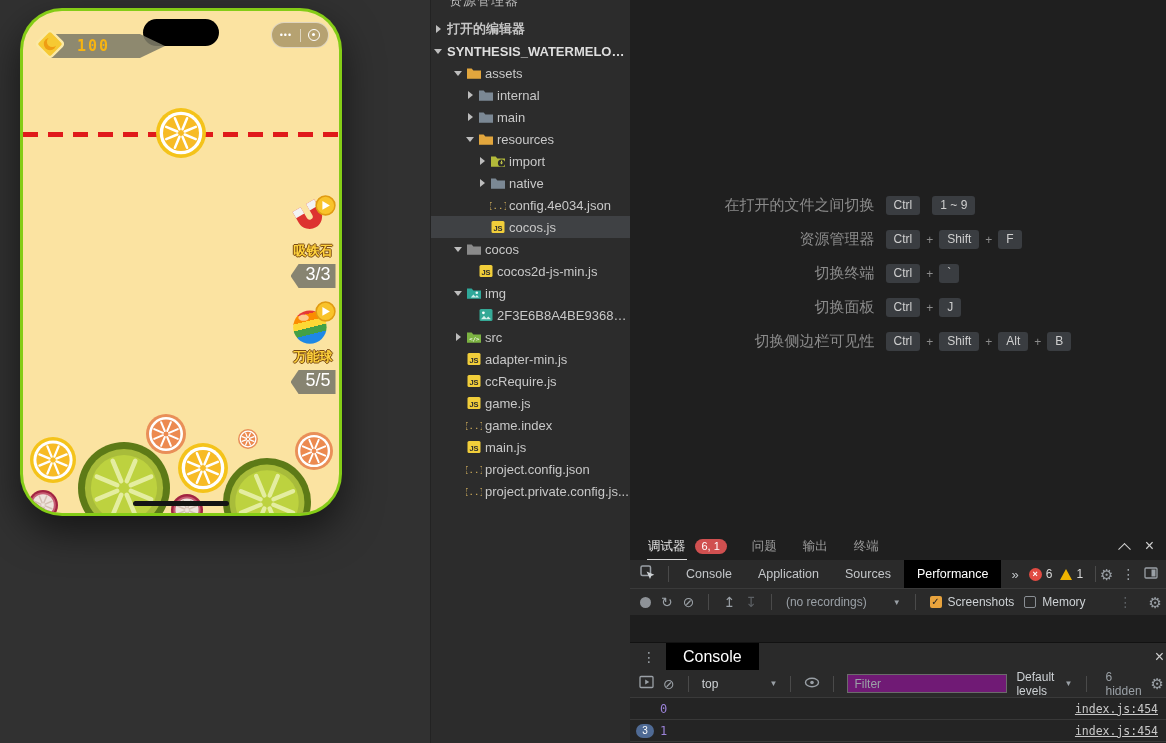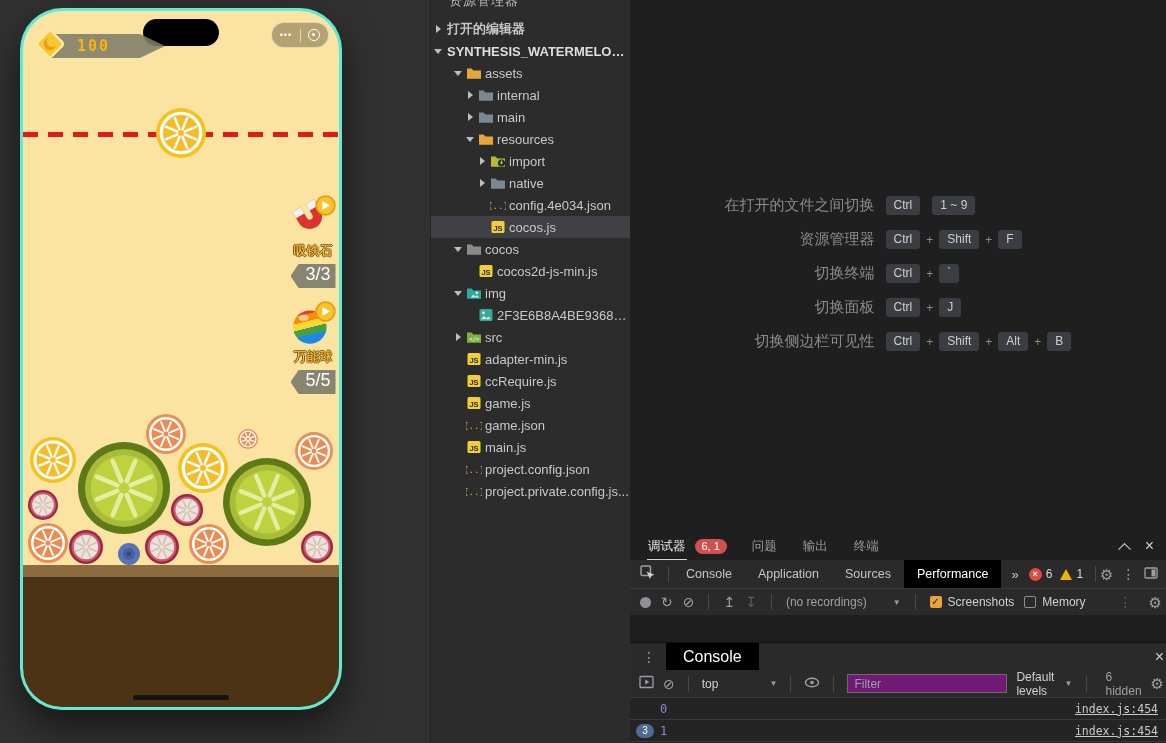--- a/index.html
+++ b/index.html
@@ -1,21 +1,21 @@
 <!DOCTYPE html>
 <html><head>
 <meta charset="utf-8">
 <style>
   html,body{margin:0;padding:0;background:#262626;}
   #app{position:relative;width:1166px;height:743px;background:#313131;overflow:hidden;
        font-family:"Liberation Sans","DejaVu Sans",sans-serif;-webkit-font-smoothing:antialiased;}
 
   
   #simulator{position:absolute;left:0;top:0;width:430px;height:743px;background:#313131;}
-  .phone{position:absolute;left:20px;top:8px;width:322px;height:702px;background:#5eead4;
+  .phone{position:absolute;left:20px;top:8px;width:322px;height:508px;background:#84cc16;
          border-radius:42px;box-shadow:0 16px 38px rgba(0,0,0,.55);}
   .screen{position:absolute;inset:3px;border-radius:39px;background:#fbe3a1;overflow:hidden;}
   .notch{position:absolute;left:50%;transform:translateX(-50%);top:8px;width:76px;height:27px;
          background:#000;border-radius:14px;}
   .capsule{position:absolute;right:10px;top:11px;width:56px;height:24px;border-radius:13px;
            background:rgba(70,58,36,.38);border:1px solid rgba(255,255,255,.55);
            display:flex;align-items:center;justify-content:space-evenly;}
   .cap-dots{color:#fff;font-size:9px;letter-spacing:1px;line-height:1;}
   .cap-div{width:1px;height:13px;background:rgba(255,255,255,.55);}
   .cap-ring{width:10px;height:10px;border:1.6px solid #fff;border-radius:50%;position:relative;}
@@ -32,21 +32,21 @@
             background:repeating-linear-gradient(90deg,#e01a1a 0 15px,transparent 15px 25px);}
   #fruit-layer{position:absolute;left:0;top:0;width:319px;height:696px;}
   .ground-light{position:absolute;left:0;right:0;top:554px;height:12px;background:#8c6c3e;}
   .ground-dark{position:absolute;left:0;right:0;top:566px;bottom:0;background:#4c3316;}
   .home-indicator{position:absolute;left:50%;transform:translateX(-50%);bottom:7px;width:96px;
                   height:5px;border-radius:3px;background:#141414;}
   #powerups{position:absolute;right:2px;top:183px;display:flex;flex-direction:column;
             align-items:flex-end;gap:12px;}
   .pu{display:flex;flex-direction:column;align-items:center;}
   .pu-icon{width:48px;height:48px;}
-  .pu-label{font-size:13px;font-weight:normal;color:#ffd33c;margin-top:0;
+  .pu-label{font-size:13px;font-weight:bold;color:#ffd33c;margin-top:0;
      text-shadow:1px 0 0 #7a4a12,-1px 0 0 #7a4a12,0 1px 0 #7a4a12,0 -1px 0 #7a4a12;}
   .pu-count{margin-top:4px;background:rgba(125,124,108,.92);color:#fff;font-size:18px;
      clip-path:polygon(18% 0,100% 0,100% 100%,18% 100%,0 50%);
      padding:0 5px 3px 14px;min-width:26px;text-align:right;}
 
   
   #explorer{position:absolute;left:430px;top:0;width:200px;height:743px;background:#2c2c2c;
             border-left:1px solid #232323;overflow:hidden;color:#c8c8c8;font-size:13px;}
   .exp-clip{height:9px;overflow:hidden;}
   .exp-clip span{display:block;transform:translateY(-8px);padding-left:18px;color:#bfbfbf;
@@ -611,21 +611,21 @@
           </span>
           <span class="tlabel">game.js</span>
         </div>
         <div class="trow" style="padding-left: 20px;">
           <span class="twisty"></span>
           <span class="ticon">
             <svg width="16" height="14" viewBox="0 0 16 14">
               <text x="8" y="11" font-size="9" fill="#d9b55f" text-anchor="middle" font-family="monospace">{..}</text>
             </svg>
           </span>
-          <span class="tlabel">game.json</span>
+          <span class="tlabel">game.index</span>
         </div>
         <div class="trow" style="padding-left: 20px;">
           <span class="twisty"></span>
           <span class="ticon">
             <svg width="16" height="14" viewBox="0 0 16 14">
               <rect x="1.5" y="1" width="13" height="12" rx="1.5" fill="#f1ce3a"></rect>
       <text x="8" y="10.5" font-size="7.5" font-weight="bold" fill="#2d2d2d" text-anchor="middle">JS</text>
             </svg>
           </span>
           <span class="tlabel">main.js</span>

